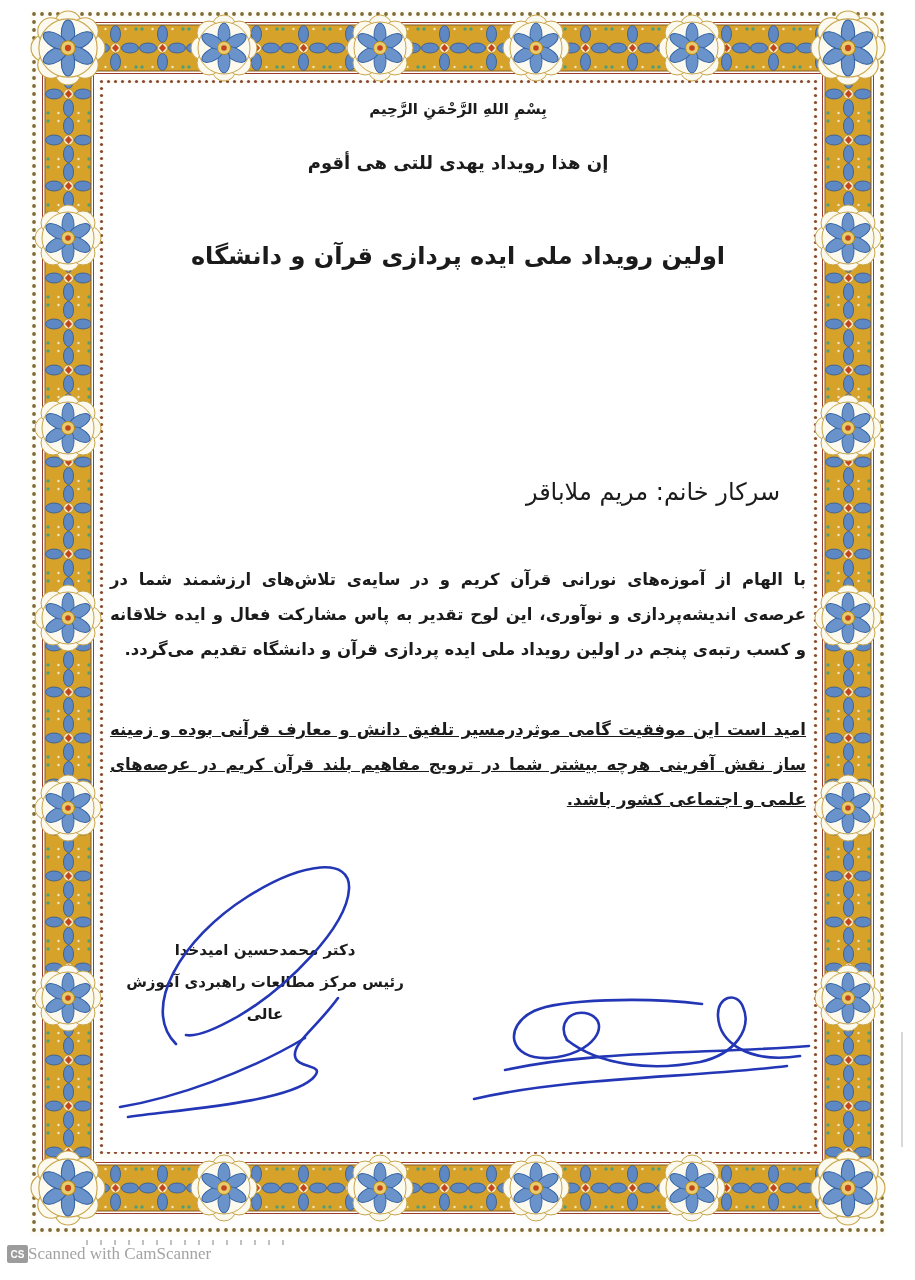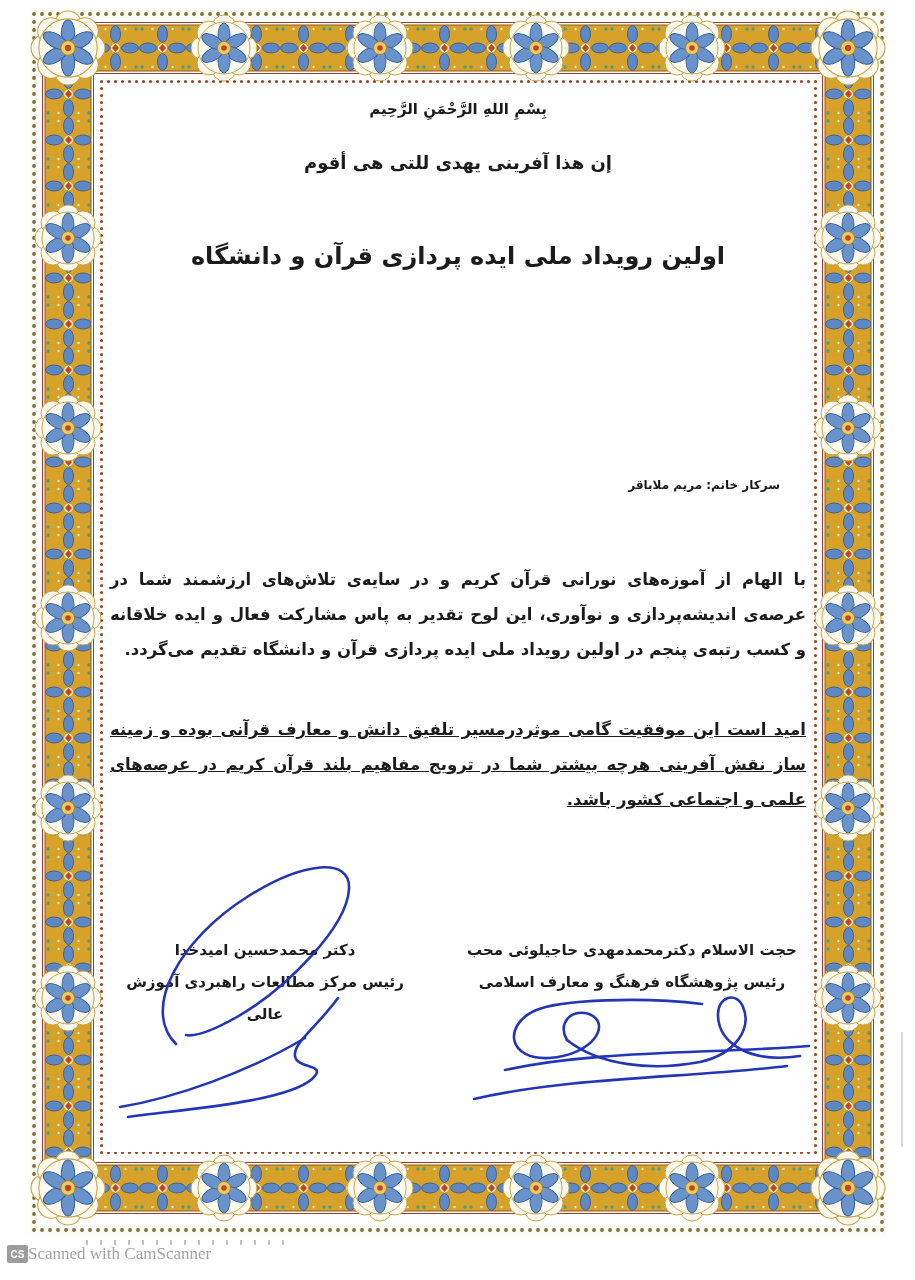--- a/index.html
+++ b/index.html
@@ -10,21 +10,21 @@
   html,body{width:915px;height:1280px;overflow:hidden;background:#ffffff;
     font-family:"DejaVu Sans",sans-serif;}
   .page{position:absolute;inset:0;width:915px;height:1280px;background:#ffffff;}
   .border-svg{position:absolute;left:0;top:0;}
   .content{position:absolute;left:106px;top:86px;width:704px;height:1074px;direction:rtl;color:var(--ink);}
   .c-line{position:absolute;width:100%;text-align:center;font-weight:bold;}
   .bismillah{top:14px;font-size:15px;letter-spacing:.5px;}
   .verse{top:66px;font-size:18px;}
   .event-title{top:156px;font-size:24px;}
   .main-title{top:228px;font-size:64px;font-weight:bold;}
-  .recipient{position:absolute;top:392px;right:30px;font-size:12px;font-weight:bold;}
+  .recipient{position:absolute;top:392px;right:30px;font-size:24px;font-weight:normal;}
   .para{position:absolute;right:4px;width:696px;font-size:16.5px;font-weight:bold;
     line-height:35px;text-align:justify;text-align-last:right;}
   .para1{top:476px;}
   .para2{top:626px;text-decoration:underline;}
   .sig-block{position:absolute;font-size:15px;font-weight:bold;text-align:center;line-height:32px;}
   .sig-right{top:848px;left:352px;width:348px;}
   .sig-left{top:848px;left:8px;width:302px;}
   .signatures-svg{position:absolute;left:0;top:0;pointer-events:none;}
   .watermark{position:absolute;left:7px;top:1244px;display:flex;align-items:center;gap:0;}
   .cs-logo{width:21px;height:18px;background:#9c9c9c;color:#ffffff;border-radius:2px;
@@ -153,30 +153,26 @@
     <use href="#rosette" transform="translate(68,998)"></use>
     <use href="#rosette" transform="translate(848,238)"></use>
     <use href="#rosette" transform="translate(848,428)"></use>
     <use href="#rosette" transform="translate(848,618)"></use>
     <use href="#rosette" transform="translate(848,808)"></use>
     <use href="#rosette" transform="translate(848,998)"></use>
   </svg>
 
   <div class="content">
     <div class="c-line bismillah">بِسْمِ اللهِ الرَّحْمَنِ الرَّحِیم</div>
-    <div class="c-line verse">إن هذا آفرینی یهدی للتی هی أقوم</div>
+    <div class="c-line verse">إن هذا رویداد یهدی للتی هی أقوم</div>
     <div class="c-line event-title">اولین رویداد ملی ایده پردازی قرآن و دانشگاه</div>
     <div class="recipient">سرکار خانم: مریم ملاباقر</div>
     <div class="para para1">با الهام از آموزه‌های نورانی قرآن کریم و در سایه‌ی تلاش‌های ارزشمند شما در عرصه‌ی اندیشه‌پردازی و نوآوری، این لوح تقدیر به پاس مشارکت فعال و ایده خلاقانه و کسب رتبه‌ی پنجم در اولین رویداد ملی ایده پردازی قرآن و دانشگاه تقدیم می‌گردد.</div>
     <div class="para para2">امید است این موفقیت گامی موثردرمسیر تلفیق دانش و معارف قرآنی بوده و زمینه ساز نقش آفرینی هرچه بیشتر شما در ترویج مفاهیم بلند قرآن کریم در عرصه‌های علمی و اجتماعی کشور باشد.</div>
 
-    <div class="sig-block sig-right">
-      <div>حجت الاسلام دکترمحمدمهدی حاجیلوئی محب</div>
-      <div>رئیس پژوهشگاه فرهنگ و معارف اسلامی</div>
-    </div>
     <div class="sig-block sig-left">
       <div>دکتر محمدحسین امیدخدا</div>
       <div>رئیس مرکز مطالعات راهبردی آموزش عالی</div>
     </div>
   </div>
 
   <svg class="signatures-svg" width="915" height="1280" viewBox="0 0 915 1280" aria-hidden="true">
     <g fill="none" stroke="#2336b5" stroke-width="2.6" stroke-linecap="round" stroke-linejoin="round">
       <path d="M 176 1044 C 140 1008 182 938 247 897 C 304 861 351 857 349 889 C 347 927 287 988 237 1017 C 214 1030 196 1037 186 1035"></path>
       <path d="M 338 998 C 316 1028 293 1043 295 1056 C 297 1070 329 1063 312 1079 C 286 1102 186 1109 128 1117"></path>

